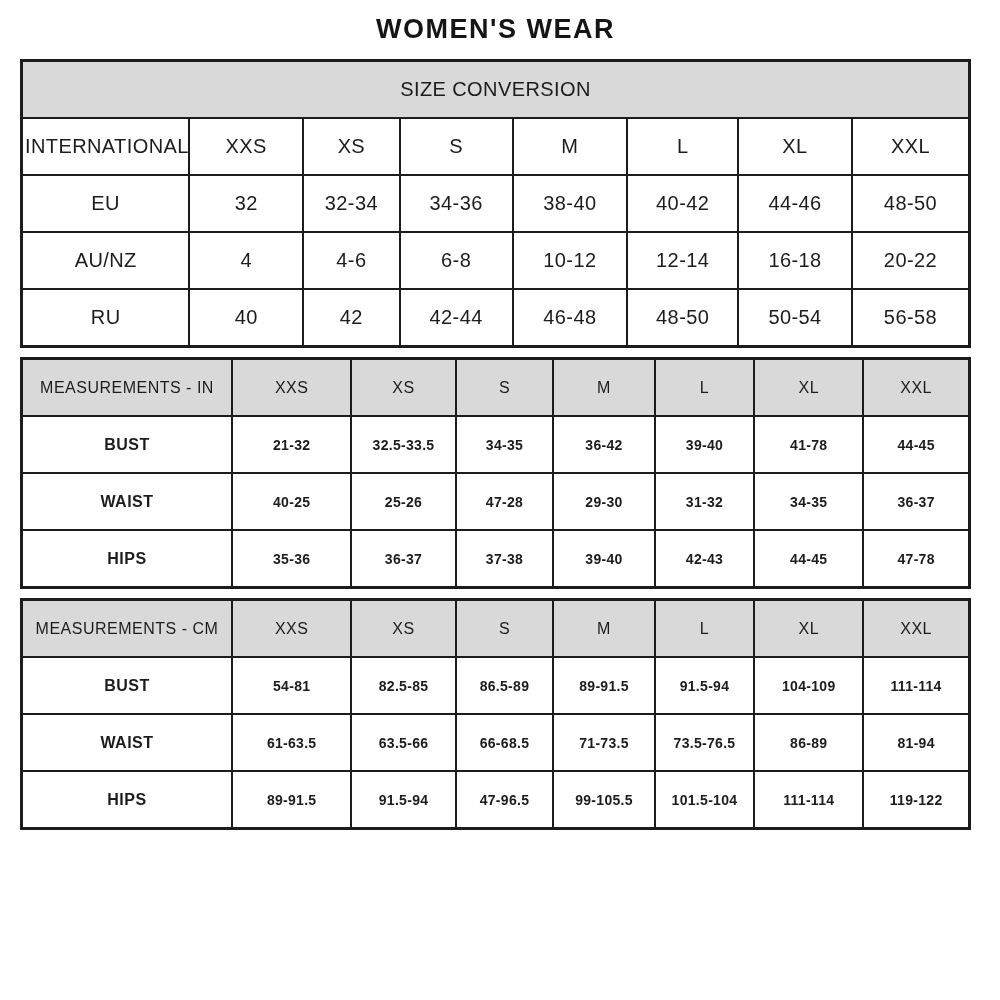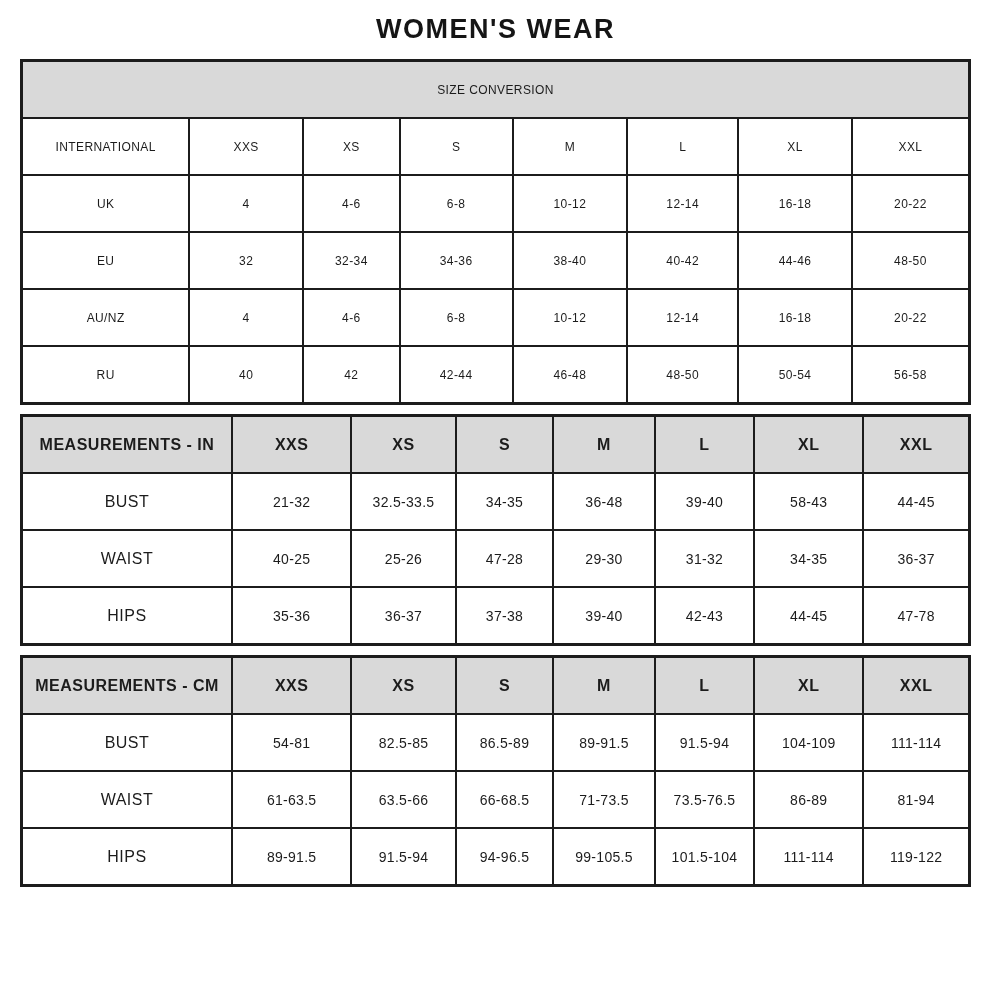--- a/index.html
+++ b/index.html
@@ -42,36 +42,36 @@
   
   .band-cell {
     background: #d9d9d9;
     height: 53px;
     font-size: 17px;
     font-weight: 700;
     letter-spacing: 0.6px;
   }
   .conv th, .conv td {
     height: 55px;
-    font-size: 12px;
+    font-size: 20px;
     font-weight: 400;
     letter-spacing: 0.4px;
   }
   
   .meas thead th {
     background: #d9d9d9;
     height: 55px;
     font-size: 16px;
-    font-weight: 700;
+    font-weight: 400;
     letter-spacing: 0.5px;
   }
   .meas tbody td {
     height: 55px;
     font-size: 14px;
-    font-weight: 400;
+    font-weight: 700;
     letter-spacing: 0.3px;
     margin-top: 40px;
   }
   .meas tbody td.lbl {
     font-size: 16px;
     letter-spacing: 0.5px;
   }
 </style>
 </head>
 <body>
@@ -101,30 +101,20 @@
           <th>XS</th>
           <th>S</th>
           <th>M</th>
           <th>L</th>
           <th>XL</th>
           <th>XXL</th>
         </tr>
     </thead>
     <tbody id="conv-body">
         <tr>
-          <td class="lbl">UK</td>
-          <td>4</td>
-          <td>4-6</td>
-          <td>6-8</td>
-          <td>10-12</td>
-          <td>12-14</td>
-          <td>16-18</td>
-          <td>20-22</td>
-        </tr>
-        <tr>
           <td class="lbl">EU</td>
           <td>32</td>
           <td>32-34</td>
           <td>34-36</td>
           <td>38-40</td>
           <td>40-42</td>
           <td>44-46</td>
           <td>48-50</td>
         </tr>
         <tr>
@@ -172,23 +162,23 @@
           <th>XL</th>
           <th>XXL</th>
         </tr>
     </thead>
     <tbody id="in-body">
         <tr>
           <td class="lbl">BUST</td>
           <td>21-32</td>
           <td>32.5-33.5</td>
           <td>34-35</td>
-          <td>36-48</td>
+          <td>36-42</td>
           <td>39-40</td>
-          <td>58-43</td>
+          <td>41-78</td>
           <td>44-45</td>
         </tr>
         <tr>
           <td class="lbl">WAIST</td>
           <td>40-25</td>
           <td>25-26</td>
           <td>47-28</td>
           <td>29-30</td>
           <td>31-32</td>
           <td>34-35</td>
@@ -248,21 +238,21 @@
           <td>66-68.5</td>
           <td>71-73.5</td>
           <td>73.5-76.5</td>
           <td>86-89</td>
           <td>81-94</td>
         </tr>
         <tr>
           <td class="lbl">HIPS</td>
           <td>89-91.5</td>
           <td>91.5-94</td>
-          <td>94-96.5</td>
+          <td>47-96.5</td>
           <td>99-105.5</td>
           <td>101.5-104</td>
           <td>111-114</td>
           <td>119-122</td>
         </tr>
       </tbody>
   </table>
 
 </div>
 

